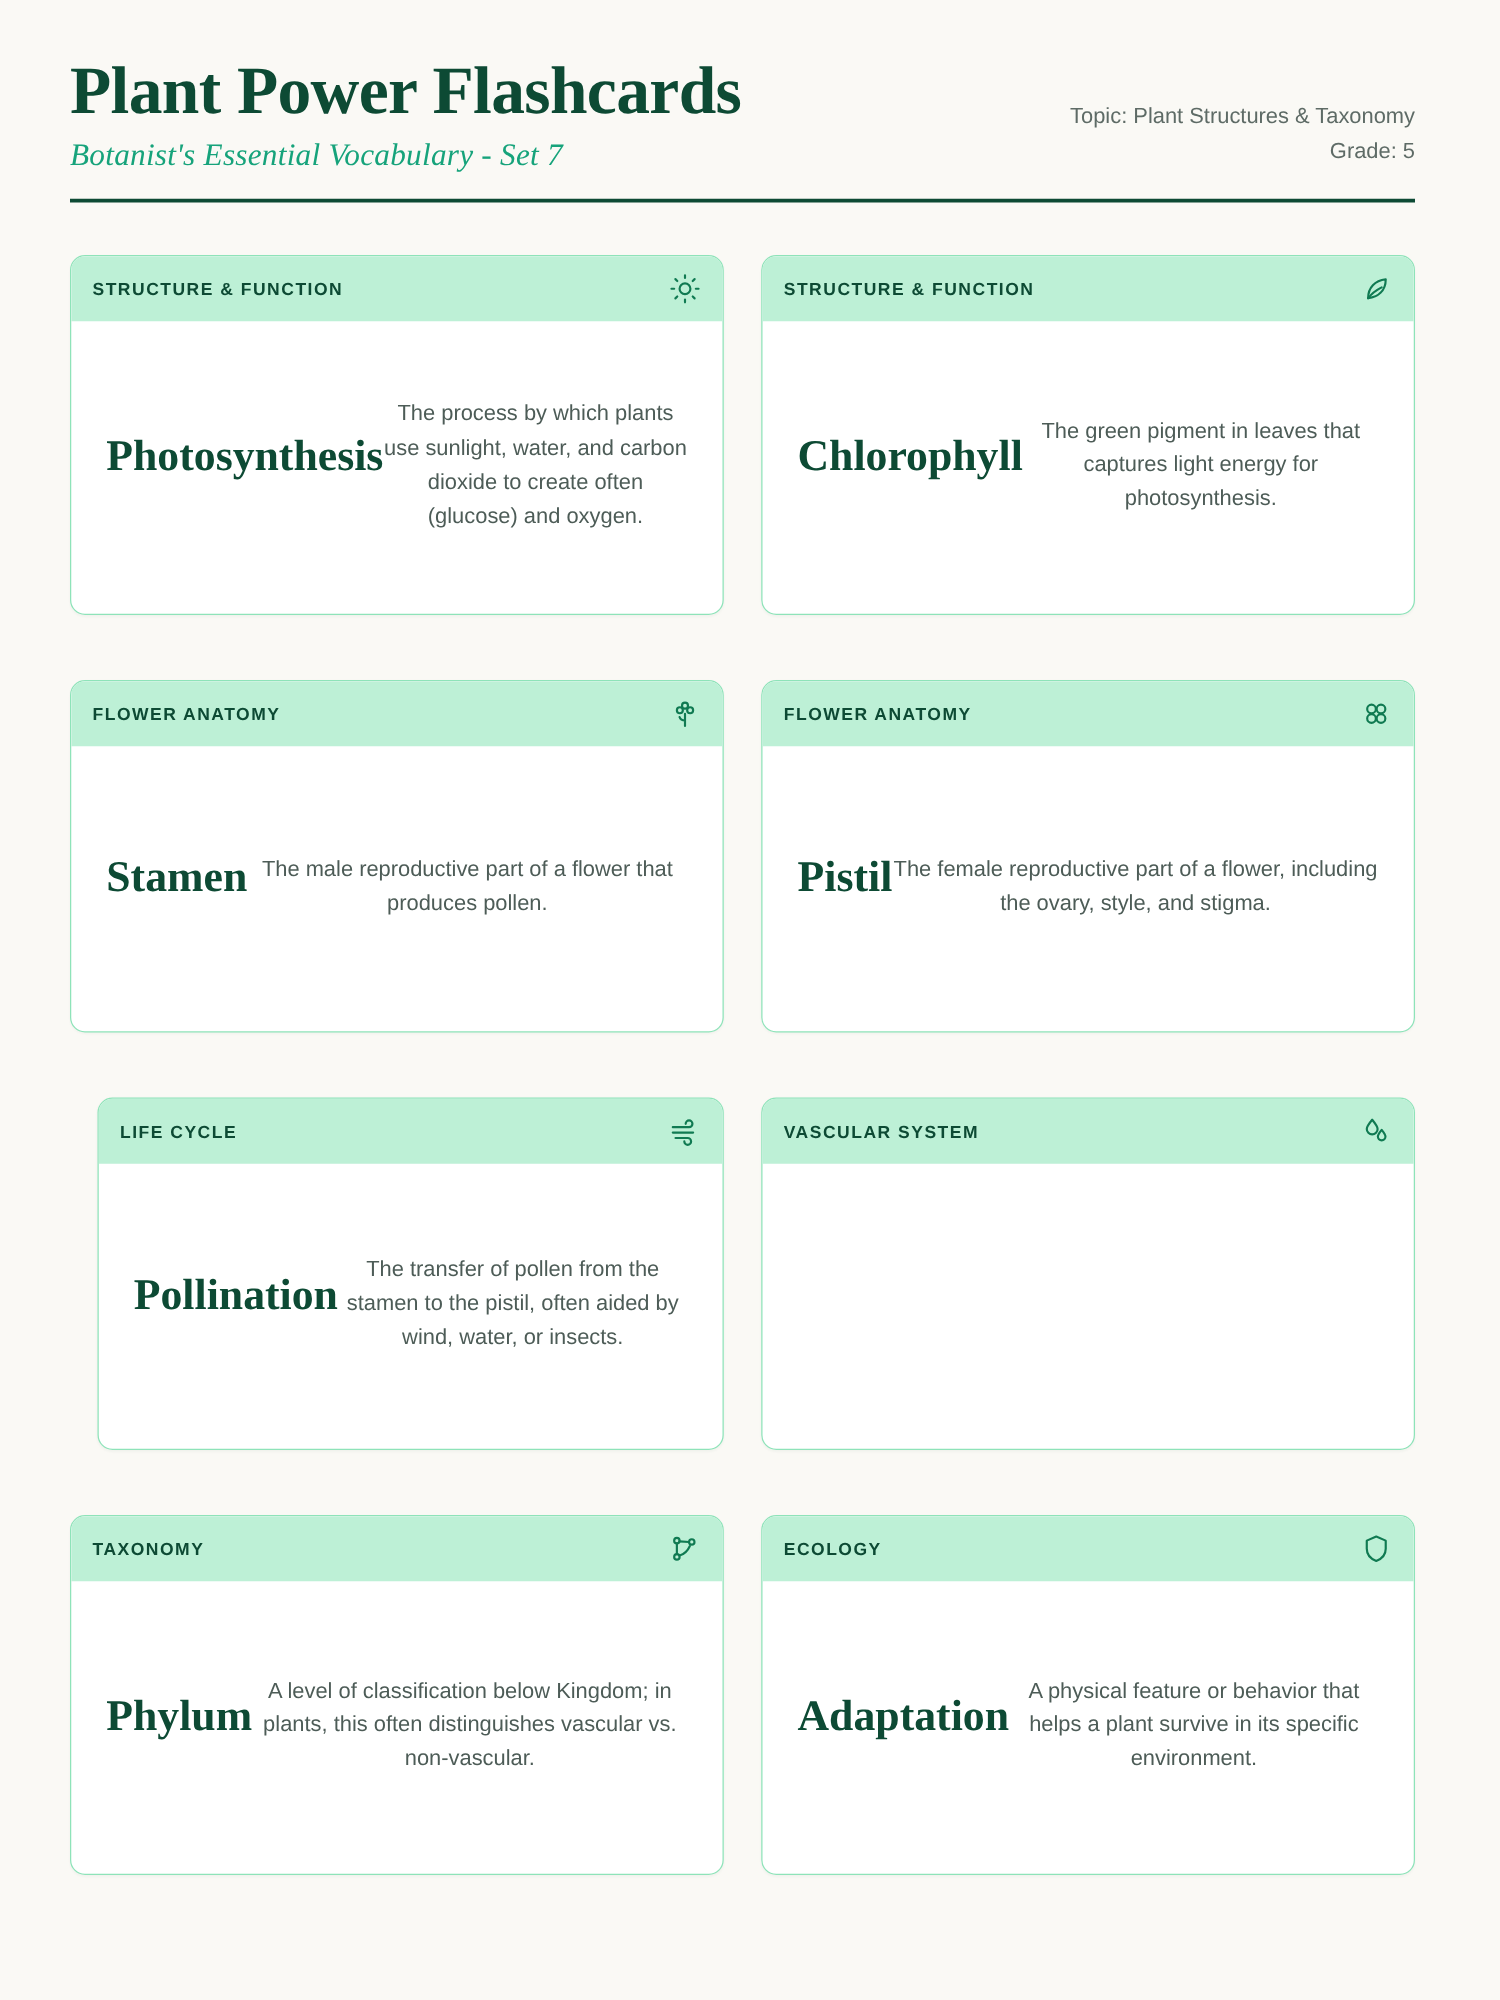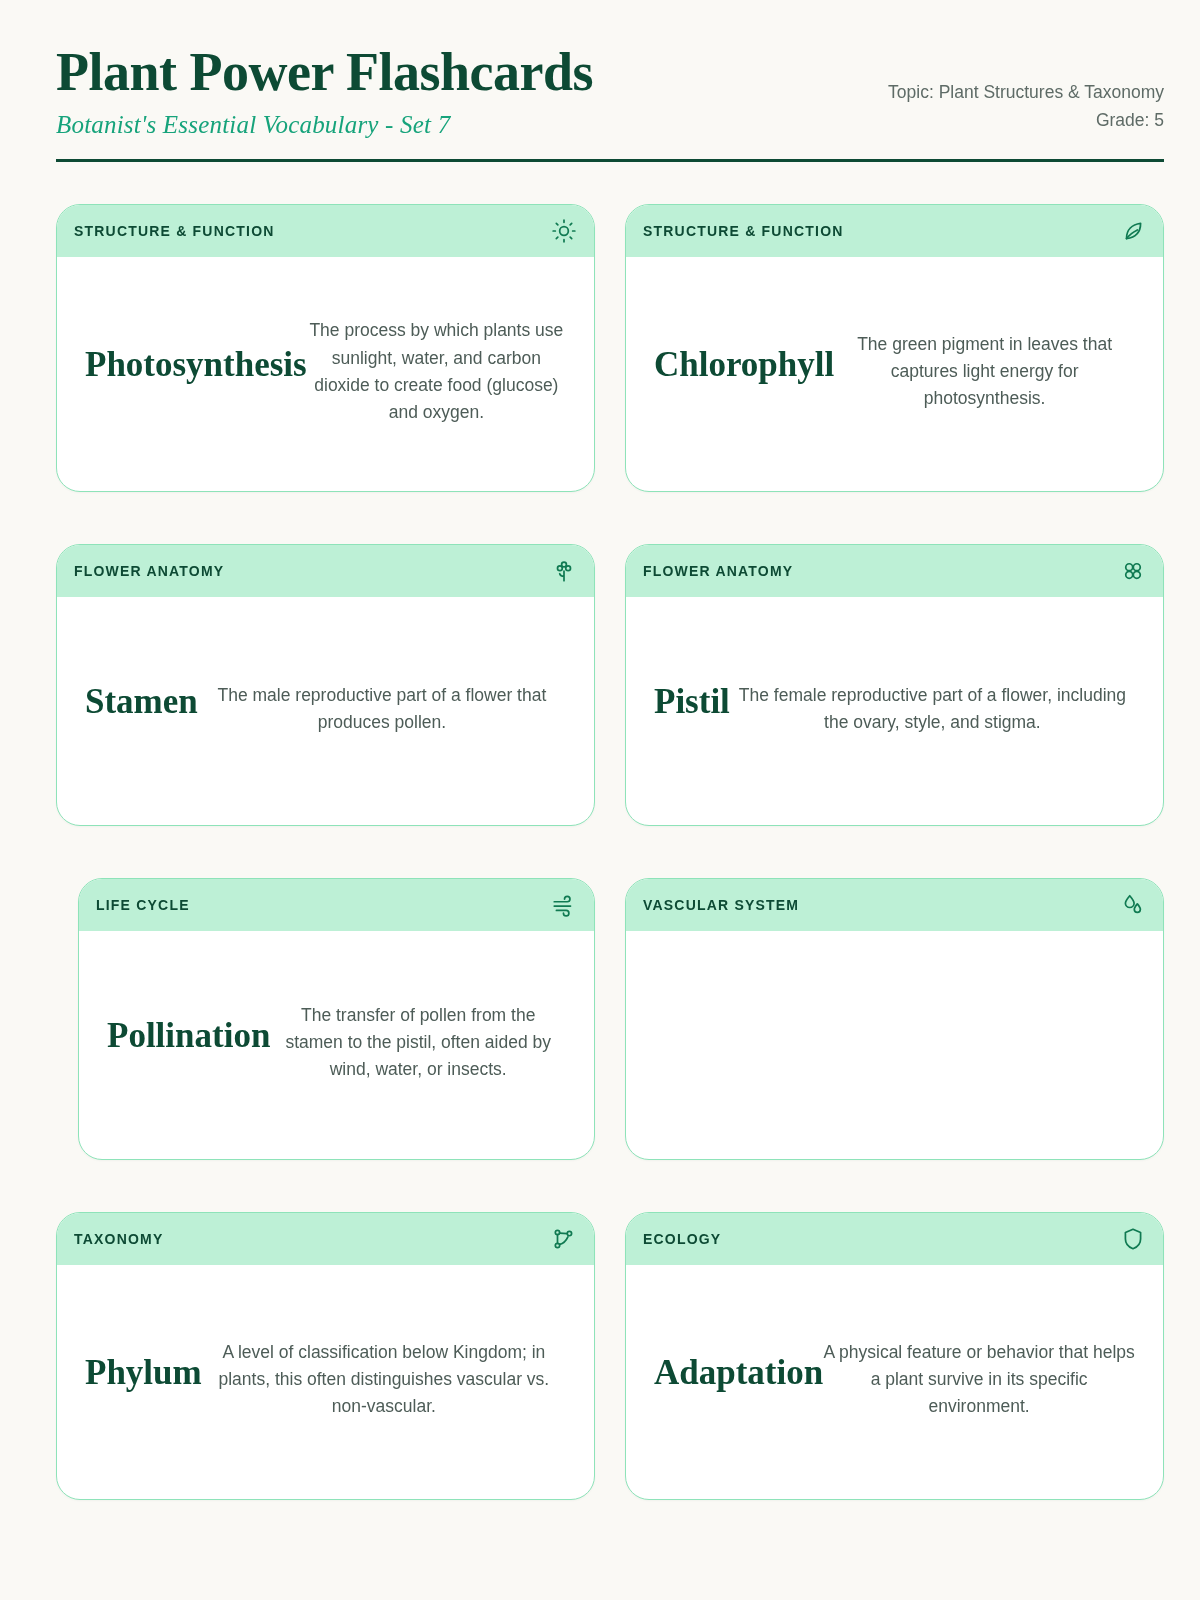--- a/index.html
+++ b/index.html
@@ -8,21 +8,21 @@
     width: 1200px;
     height: 1600px;
     background: #faf9f5;
     font-family: "Liberation Sans", sans-serif;
   }
 
   .page {
     width: 1200px;
     height: 1600px;
     background: #faf9f5;
-    padding: 44px 36px 0 56px;
+    padding: 44px 68px 0 56px;
     position: relative;
     overflow: hidden;
   }
 
   
   .header {
     display: flex;
     align-items: flex-end;
     justify-content: space-between;
     padding-bottom: 14px;
@@ -73,21 +73,21 @@
     margin-top: 42px;
     display: grid;
     grid-template-columns: 1fr 1fr;
     column-gap: 30px;
     row-gap: 52px;
   }
 
   .card {
     background: #ffffff;
     border: 1.5px solid #8ee3b9;
-    border-radius: 24px;
+    border-radius: 12px;
     overflow: hidden;
     display: flex;
     flex-direction: column;
     box-shadow: 0 1px 2px rgba(13,74,52,0.04);
   }
 
   .card-head {
     background: #bdf0d6;
     padding: 13px 17px;
     display: flex;
@@ -160,21 +160,21 @@
         <span class="card-cat">STRUCTURE &amp; FUNCTION</span>
         <span class="card-icon">
           <svg width="26" height="26" viewBox="0 0 24 24" fill="none" stroke="currentColor" stroke-width="1.6" stroke-linecap="round">
             <circle cx="12" cy="12" r="4"></circle>
               <path d="M12 2v2M12 20v2M4.9 4.9l1.4 1.4M17.7 17.7l1.4 1.4M2 12h2M20 12h2M4.9 19.1l1.4-1.4M17.7 6.3l1.4-1.4"></path>
           </svg>
         </span>
       </div>
       <div class="card-body">
         <div class="card-term">Photosynthesis</div>
-        <div class="card-def">The process by which plants use sunlight, water, and carbon dioxide to create food (glucose) and oxygen.</div>
+        <div class="card-def">The process by which plants use sunlight, water, and carbon dioxide to create often (glucose) and oxygen.</div>
       </div>
     </div>
 
     <div class="card" style="min-height:288px;">
       <div class="card-head">
         <span class="card-cat">STRUCTURE &amp; FUNCTION</span>
         <span class="card-icon">
           <svg width="26" height="26" viewBox="0 0 24 24" fill="none" stroke="currentColor" stroke-width="1.6" stroke-linecap="round" stroke-linejoin="round">
             <path d="M19 5c0 9-6 13-13 14 0-8 5-13 13-14z"></path>
               <path d="M6 19c3-4 6-6 10-8"></path>

